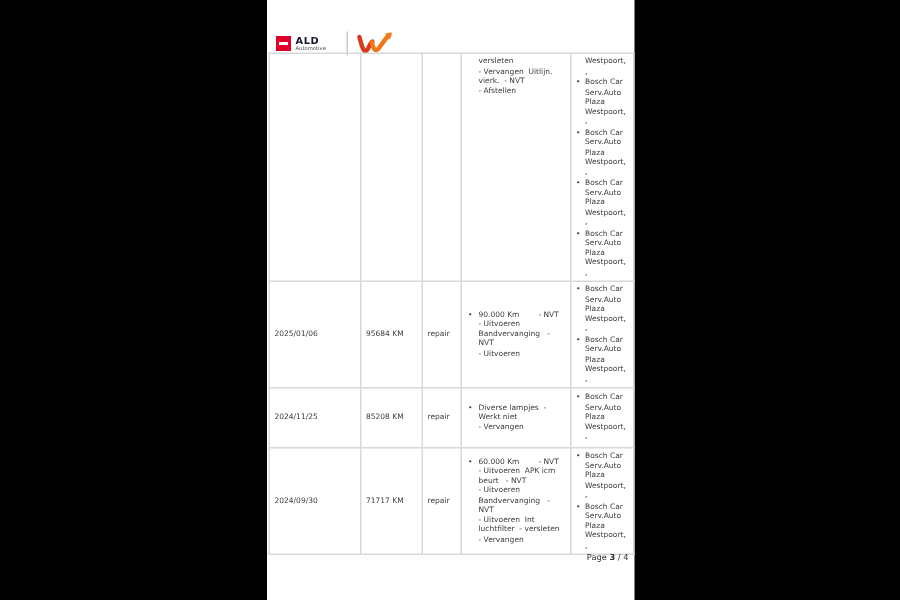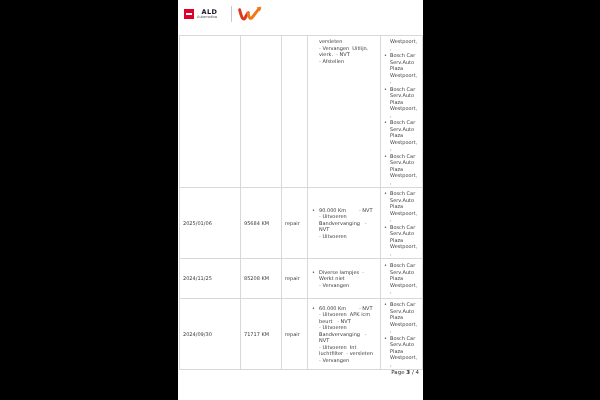--- a/index.html
+++ b/index.html
@@ -9,21 +9,21 @@
     overflow:hidden;
   }
   .letterbox{position:absolute;top:0;height:400px;background:#000;}
   .letterbox.left{left:0;width:178px;}
   .letterbox.right{left:423px;width:177px;}
   .page{
     position:absolute;left:178px;top:0;width:245px;height:400px;
     background:#ffffff;
   }
   
-  .logo-row{position:absolute;left:6px;top:5px;display:flex;align-items:center;text-align:right;}
+  .logo-row{position:absolute;left:6px;top:20px;display:flex;align-items:center;}
   .ald-mark{width:10px;height:10px;background:#e1002a;position:relative;flex:none;}
   .ald-mark::after{content:"";position:absolute;left:2px;right:2px;top:4px;height:2px;background:#fff;}
   .ald-text{margin-left:3px;display:flex;flex-direction:column;justify-content:center;}
   .ald-name{font-size:6.5px;font-weight:bold;color:#15152b;line-height:6.5px;letter-spacing:.4px;}
   .ald-sub{font-size:3.5px;color:#4a4a4a;line-height:4.5px;}
   .logo-divider{width:1px;height:16px;background:#c9c9c9;margin-left:14px;margin-right:5px;}
   .w-logo{width:26px;height:18px;display:block;}
   
   table.maint{
     position:absolute;left:1px;top:35px;width:243px;

